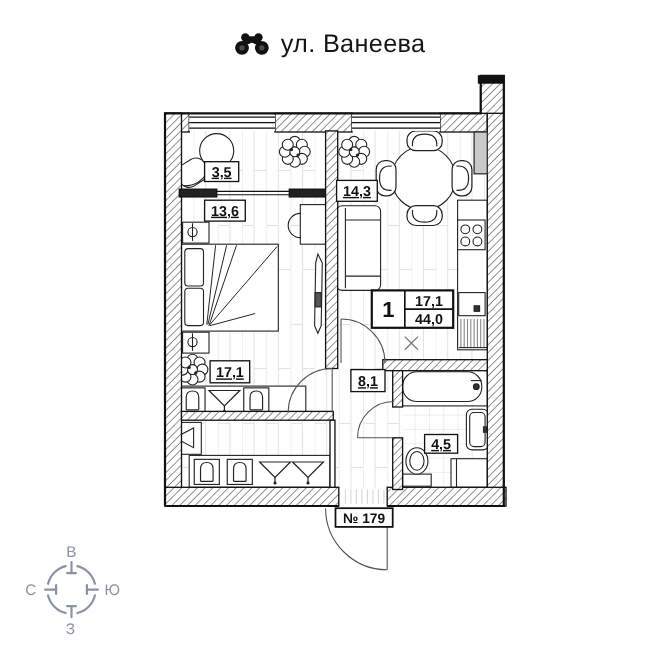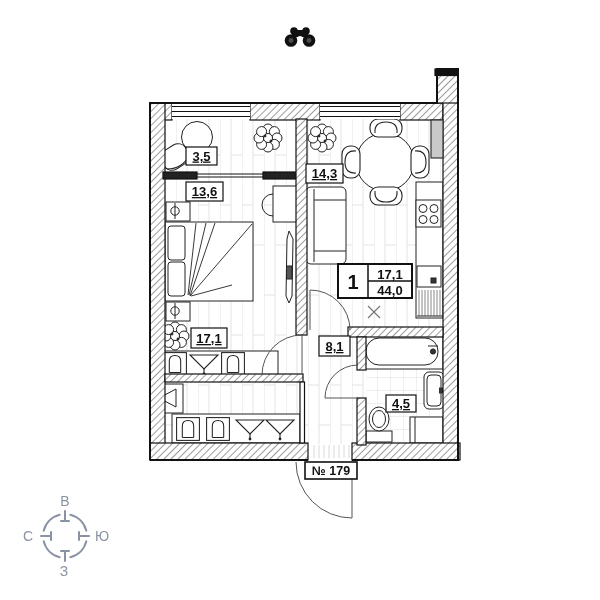--- a/index.html
+++ b/index.html
@@ -25,20 +25,21 @@
     <svg width="32" height="22" viewBox="0 0 32 22">
       <circle cx="10" cy="5" r="3.8" fill="#111"></circle>
       <circle cx="22" cy="5" r="3.8" fill="#111"></circle>
       <circle cx="7" cy="14.5" r="6.3" fill="#111"></circle>
       <circle cx="25" cy="14.5" r="6.3" fill="#111"></circle>
       <rect x="8" y="4" width="16" height="7" fill="#111"></rect>
       <circle cx="16" cy="12.5" r="2.6" fill="#fff"></circle>
       <circle cx="7" cy="14.5" r="2.4" fill="#fff" opacity="0.25"></circle>
       <circle cx="25" cy="14.5" r="2.4" fill="#fff" opacity="0.25"></circle>
     </svg>
+    <span class="ttl">ул. Ванеева</span>
   </div>
 
   
   <svg width="600" height="600" viewBox="0 0 600 600">
     <defs>
       <pattern id="hatch" width="5" height="5" patternUnits="userSpaceOnUse" patternTransform="rotate(45)">
         <rect width="5" height="5" fill="#fff"></rect>
         <line x1="0" y1="0" x2="0" y2="5" stroke="#4a4a4a" stroke-width="1.1"></line>
       </pattern>
       <pattern id="planks" width="22" height="90" patternUnits="userSpaceOnUse">

